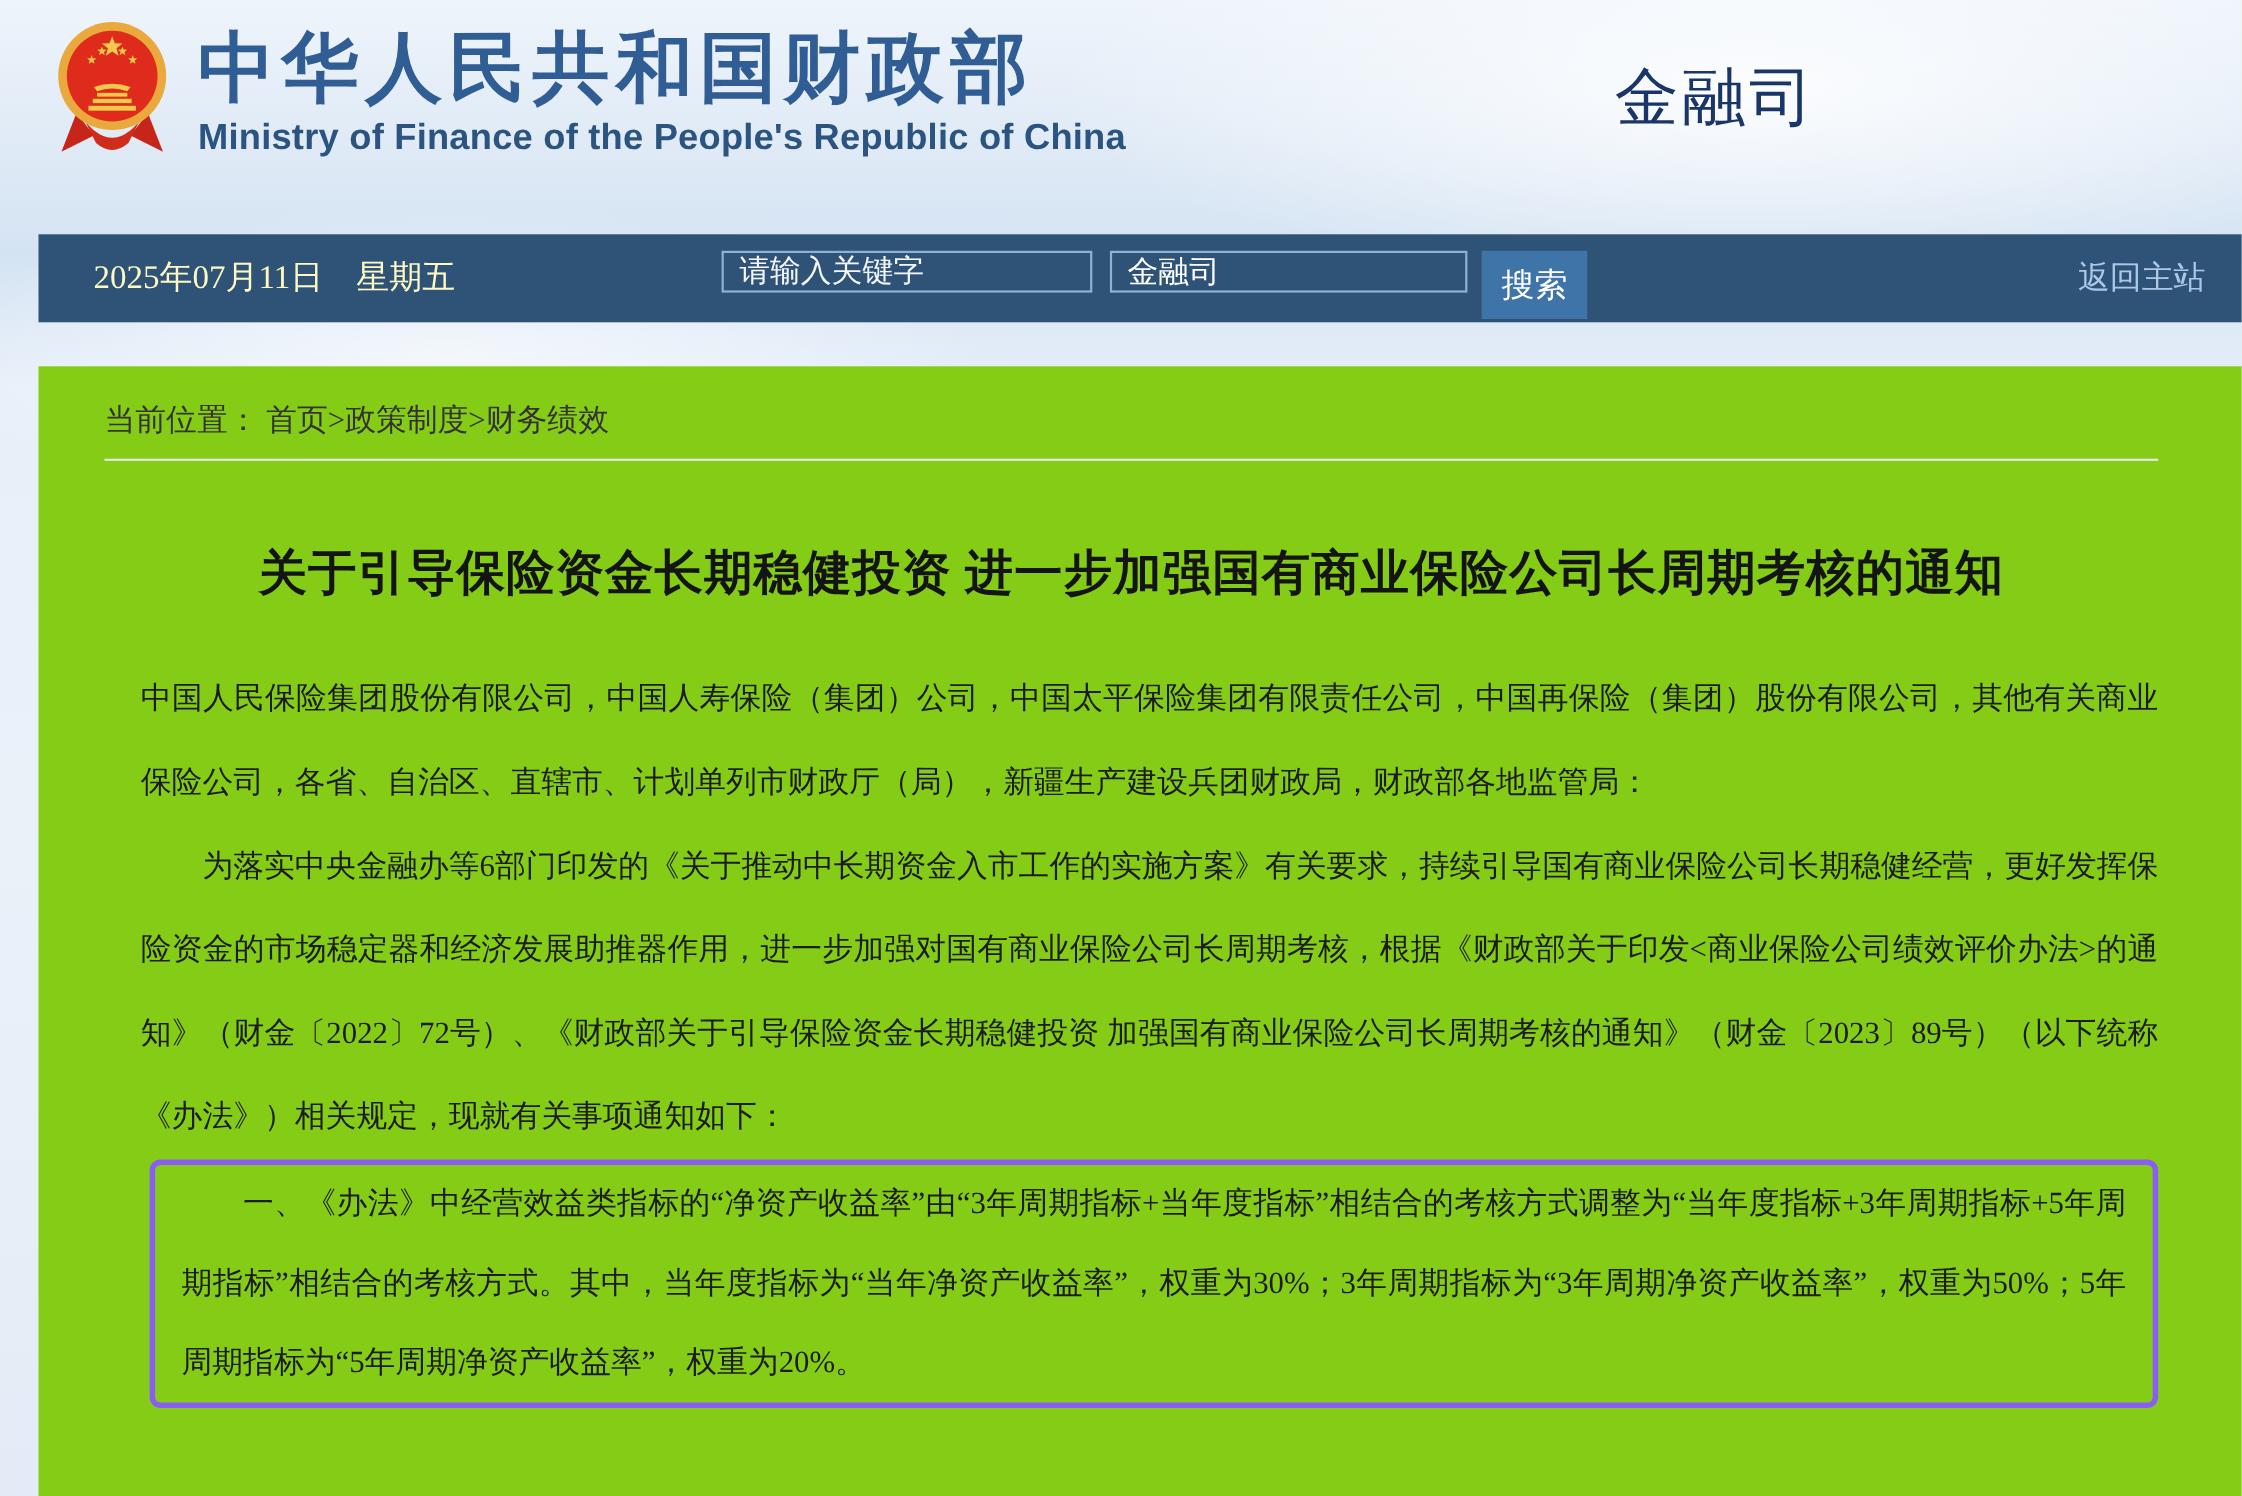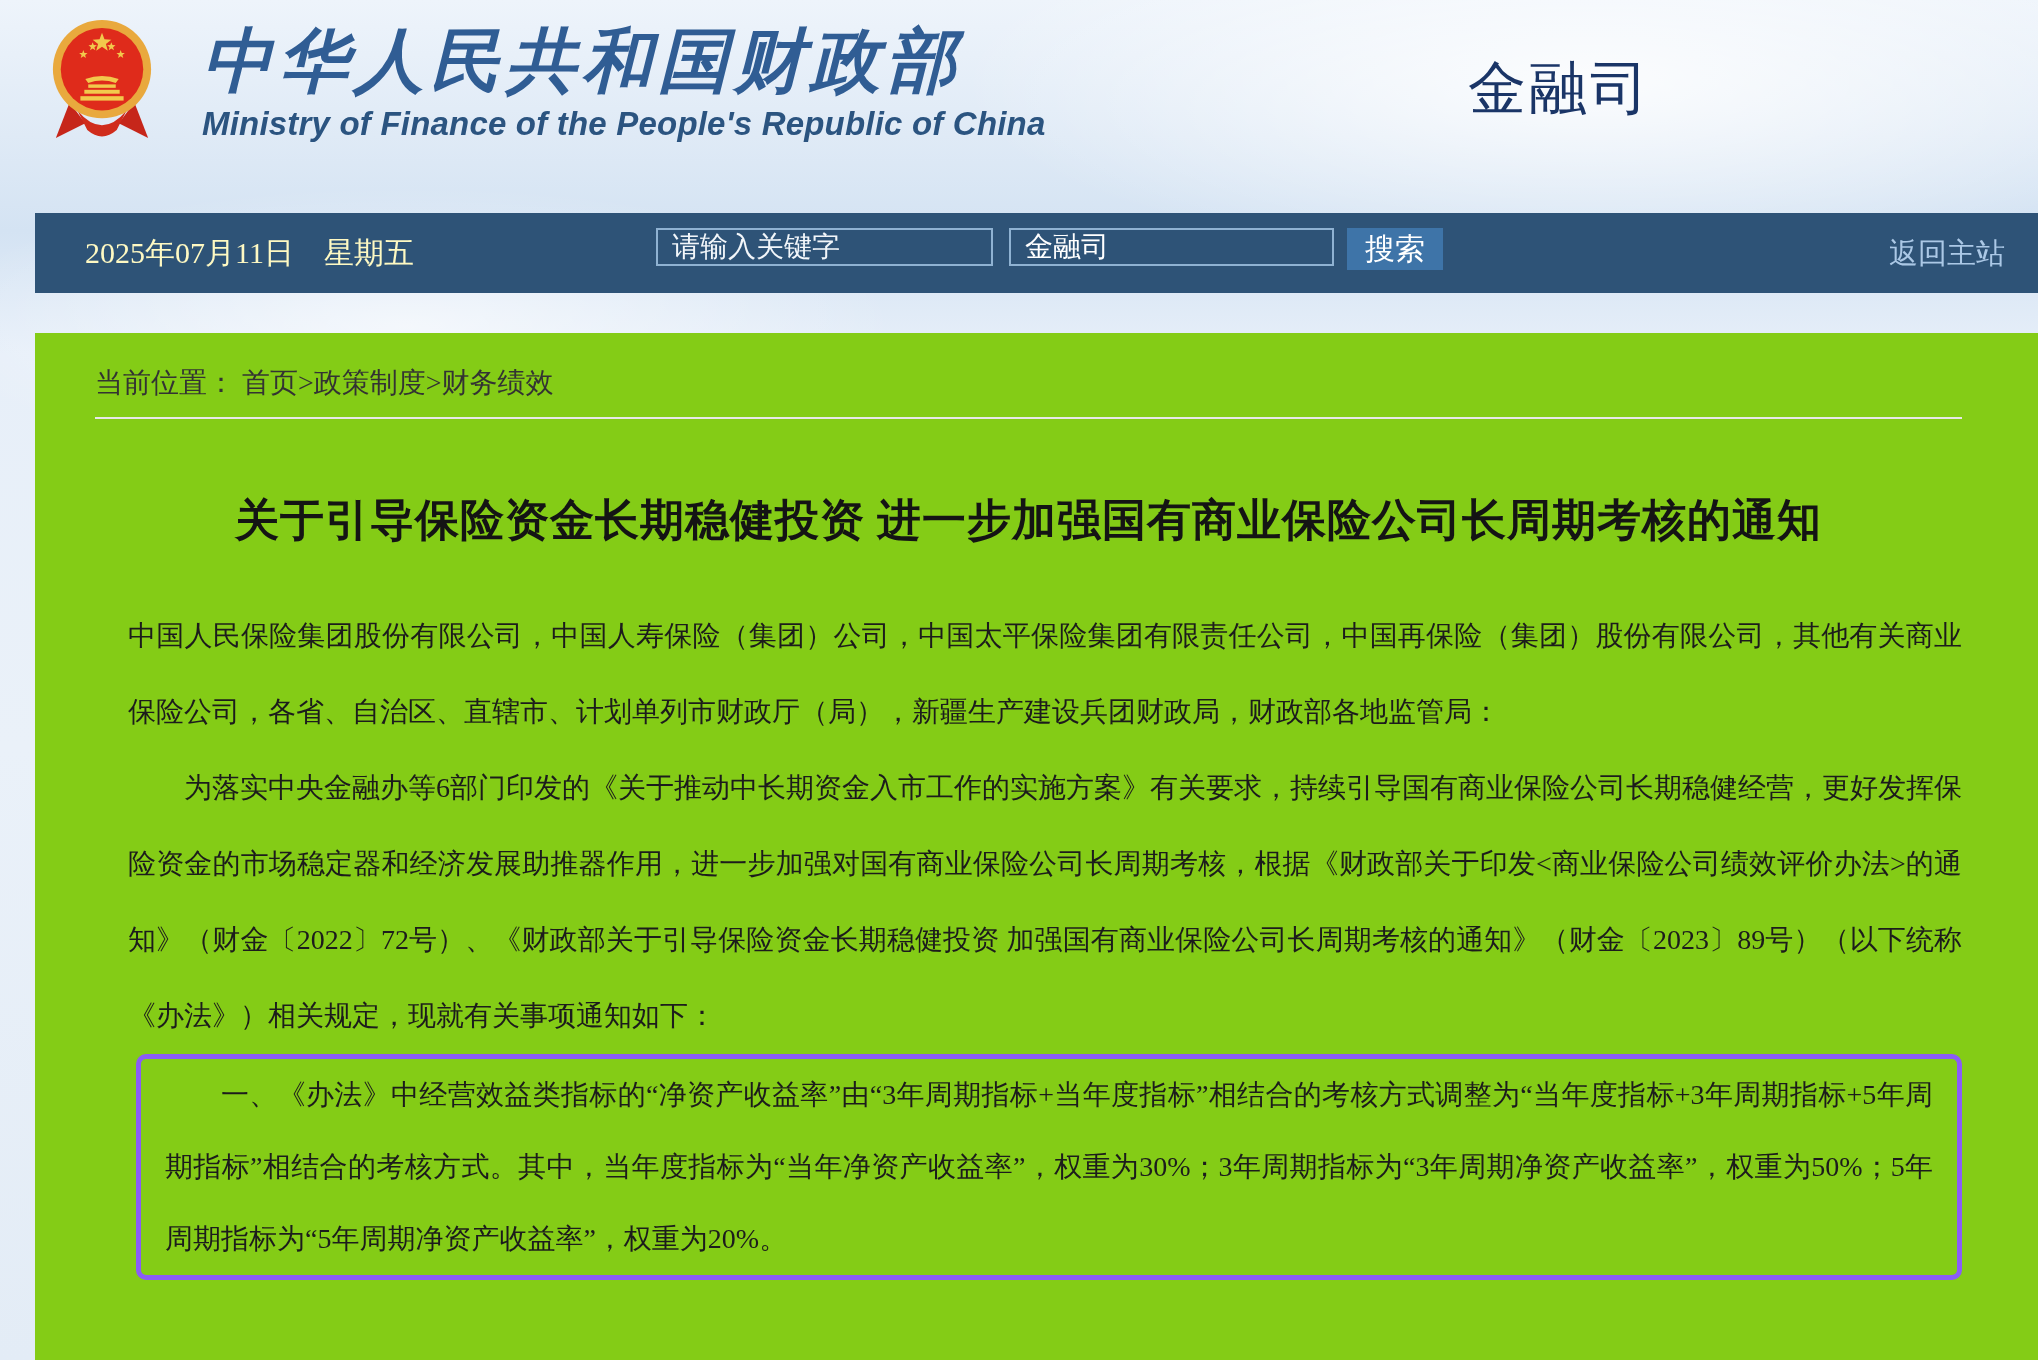--- a/index.html
+++ b/index.html
@@ -12,36 +12,36 @@
     background:
       radial-gradient(ellipse 900px 260px at 78% 6%, rgba(255,255,255,.85), rgba(255,255,255,0) 70%),
       radial-gradient(ellipse 700px 200px at 20% 24%, rgba(255,255,255,.6), rgba(255,255,255,0) 70%),
       linear-gradient(180deg,#eef4fb 0%,#dfeaf6 10%,#d4e3f3 17%,#e7eff9 26%,#eaf1f9 55%,#e3ecf6 100%);
   }
 
   
   .header{ position:absolute; left:0; top:0; width:100%; height:213px; }
   .logo-link{ position:absolute; left:48px; top:12px; width:1000px; height:140px; display:flex; cursor:pointer; }
   .emblem{ width:108px; height:134px; flex:0 0 auto; }
-  .site-names{ margin-left:46px; padding-top:10px;
-    font-family:"Liberation Sans","DejaVu Sans",sans-serif;font-style:italic; }
+  .site-names{ margin-left:24px; padding-top:10px;
+    font-family:"Liberation Sans","DejaVu Sans",sans-serif; }
   .site-name-zh{ font-size:70px; font-weight:bold; color:#305d94; letter-spacing:6px; line-height:78px; }
   .site-name-en{ font-size:33px; font-weight:bold; color:#2b5480; letter-spacing:.2px; margin-top:5px; }
   .dept-name{ position:absolute; left:1468px; top:50px; font-size:58px; color:#1a3567; letter-spacing:3px; }
 
   
   .navbar{ position:absolute; left:35px; top:213px; right:0; height:80px; background:#2e5377; }
   .nav-date{ position:absolute; left:50px; top:0; height:80px; line-height:80px; color:#fef9c3; font-size:30px; }
   .nav-input{ position:absolute; top:15px; height:38px; background:transparent;
     border:2px solid #8fb2d2; color:#ffffff; font-size:28px; padding:0 14px;
     font-family:"Liberation Serif","DejaVu Serif",serif; outline:none; }
   .nav-input::placeholder{ color:#f2f6fa; opacity:1; }
   .kw-input{ left:621px; width:337px; }
   .scope-input{ left:974px; width:325px; }
-  .search-btn{ position:absolute; left:1312px; top:15px; width:96px; height:42px;
+  .search-btn{ position:absolute; left:1312px; top:15px; width:96px; height:62px;
     background:#3e74a8; border:none; color:#ffffff; font-size:30px; cursor:pointer;
     font-family:"Liberation Serif","DejaVu Serif",serif; }
   .back-link{ position:absolute; right:33px; top:0; height:80px; line-height:80px;
     color:#abc8e6; font-size:29px; text-decoration:none; cursor:pointer; }
 
   
   .content-panel{ position:absolute; left:35px; top:333px; right:0; bottom:0;
     background:#84cc16; padding:30px 76px 0 60px; }
   .breadcrumb-row{ font-size:28px; color:#333333; line-height:40px; height:54px; }
   .breadcrumb-row .trail{ color:#333333; cursor:pointer; }

